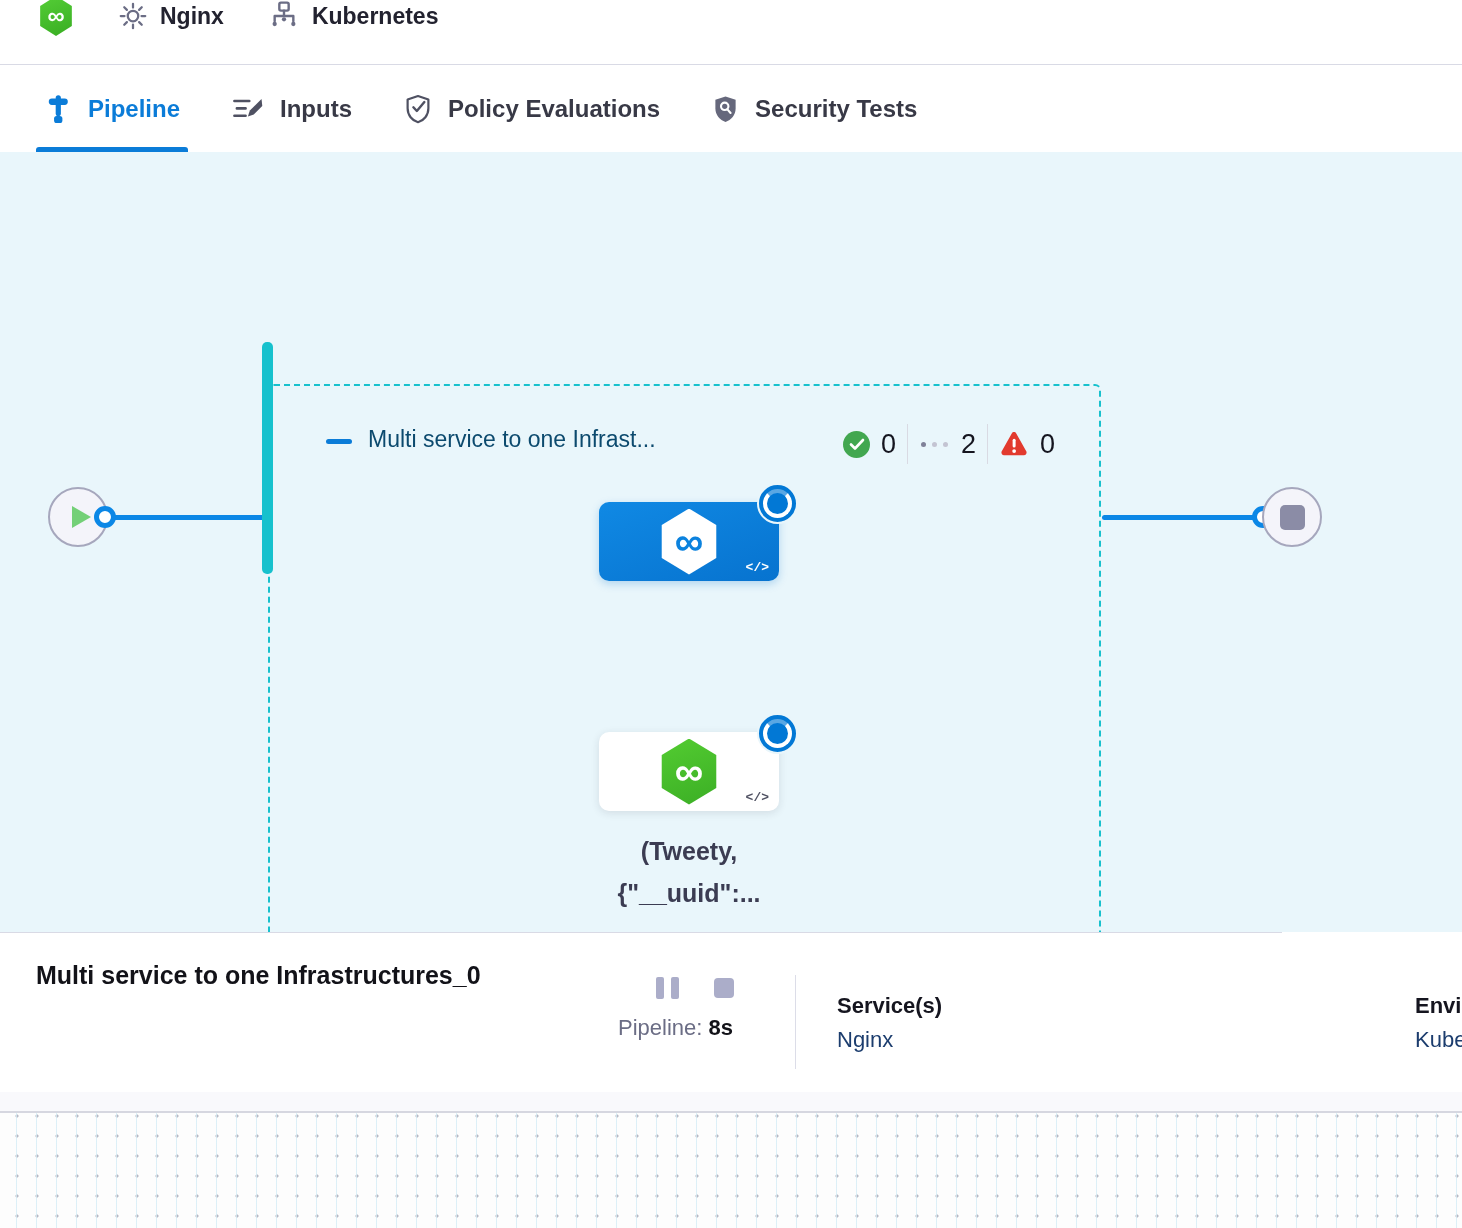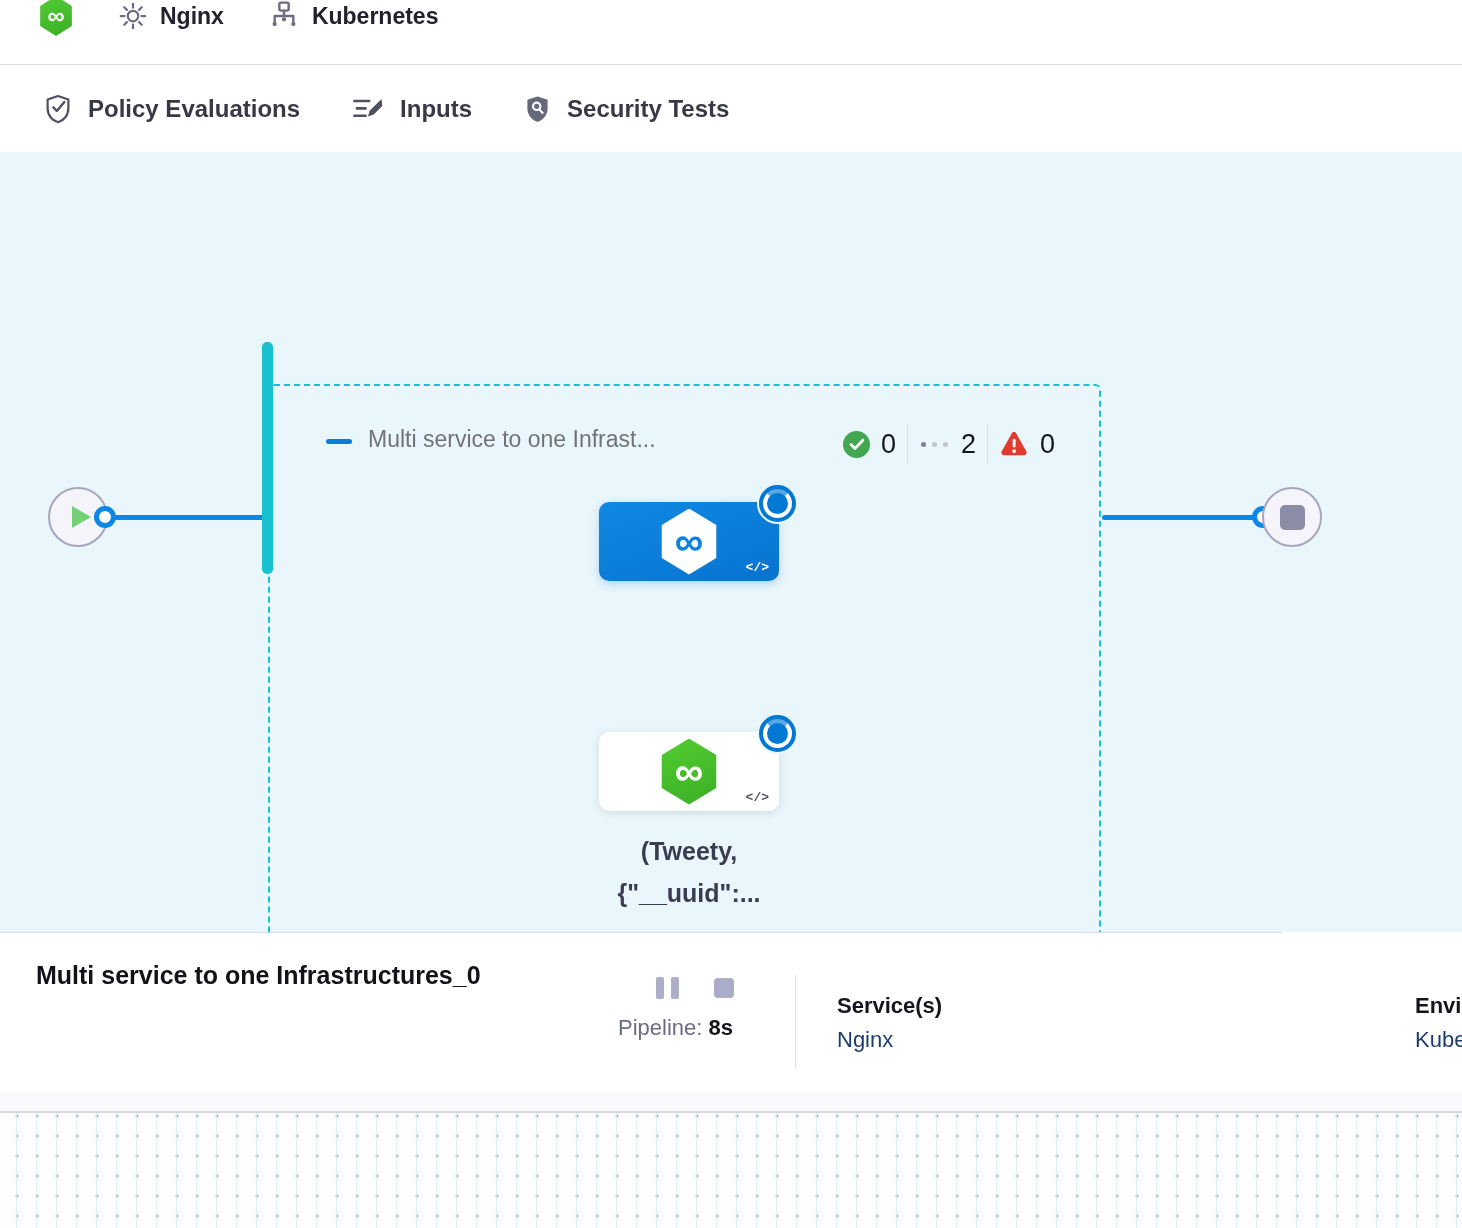--- a/index.html
+++ b/index.html
@@ -37,21 +37,21 @@
   .node-circle.end { left:1262px; }
   .play-tri { width:0; height:0; border-left:19px solid #74d077; border-top:11px solid transparent; border-bottom:11px solid transparent; margin-left:6px; }
   .stop-sq { width:25px; height:25px; border-radius:5px; background:#8b8ca6; }
 
   .stage-box { position:absolute; left:268px; top:232px; width:833px; height:620px; border:2px dashed #17c1cd; border-radius:6px; }
   .loop-bar { position:absolute; left:262px; top:190px; width:11px; height:232px; background:#17c1cd; border-radius:5px; }
   .stage-badge { position:absolute; left:263px; top:188px; height:45px; width:409px; background:#17c1cd; border-radius:8px; display:flex; align-items:center; gap:10px; padding:0 17px; }
   .stage-badge-label { color:#fff; font-size:21px; font-weight:600; letter-spacing:.2px; white-space:nowrap; }
 
   .collapse-dash { position:absolute; left:326px; top:287px; width:26px; height:5px; border-radius:3px; background:#0b7cd8; cursor:pointer; }
-  .stage-title { position:absolute; left:368px; top:274px; font-size:23px; color:#737373; white-space:nowrap; }
+  .stage-title { position:absolute; left:368px; top:274px; font-size:23px; color:#0c4a6e; white-space:nowrap; }
   .stage-status { position:absolute; left:843px; top:271px; height:42px; display:flex; align-items:center; gap:11px; }
   .count { font-size:27px; font-weight:500; color:#15151f; }
   .v-div { width:1px; height:40px; background:#d9dae3; }
   .ok-circle { width:27px; height:27px; border-radius:50%; background:#42a750; display:flex; align-items:center; justify-content:center; }
   .run-dots { display:flex; gap:6px; align-items:center; margin:0 2px; }
   .run-dots i { width:5px; height:5px; border-radius:50%; background:#c3c4d2; }
   .run-dots i:first-child { background:#7f8198; }
 
   .card { position:absolute; left:599px; width:180px; height:79px; border-radius:10px; display:flex; align-items:center; justify-content:center; cursor:pointer; }
   .card.blue { top:350px; background:linear-gradient(160deg,#1089e4 0%,#0773cf 100%); box-shadow:0 3px 8px rgba(7,115,207,.25); }
@@ -130,37 +130,47 @@
             <circle cx="19" cy="18" r="1.6" fill="#6b6d85" stroke="none"></circle>
             <circle cx="12" cy="14.5" r="1.6" fill="#6b6d85" stroke="none"></circle>
           </svg>
         </span>
         <span class="hdr-label">Kubernetes</span>
       </div>
     </div>
   </div>
 
   <div class="tabbar">
+    <div class="tab active">
+      <span>
+        <svg width="28" height="30" viewBox="0 0 24 26" fill="#0b7cd8">
+          <rect x="10" y="1" width="4.5" height="18" rx="2.2"></rect>
+          <rect x="4" y="4" width="16.5" height="5.5" rx="2.7"></rect>
+          <rect x="8.6" y="19" width="7.2" height="6.2" rx="2.2"></rect>
+        </svg>
+      </span>
+      <span class="tab-label">Pipeline</span>
+    </div>
+    <div class="tab">
+      <span>
+        <svg width="32" height="28" viewBox="0 0 26 22" fill="none" stroke="#4f5162" stroke-width="2.2" stroke-linecap="round">
+          <path d="M2 4.5h12M4 10.5h7M2 16.5h9"></path>
+          <path d="M24 2.8 14.5 12.3l-1.6 4.8 4.8-1.6 6.9-6.9z" fill="#4f5162" stroke="none"></path>
+        </svg>
+      </span>
+      <span class="tab-label">Inputs</span>
+    </div>
     <div class="tab">
       <span>
         <svg width="28" height="30" viewBox="0 0 24 26" fill="none" stroke="#4f5162" stroke-width="1.9" stroke-linecap="round" stroke-linejoin="round">
           <path d="M12 1.8 21 4.8v7.6c0 6-3.9 10.6-9 12.1-5.1-1.5-9-6.1-9-12.1V4.8z"></path>
           <path d="M8 11.5l3 3.2L17.5 7" stroke-width="2.1"></path>
         </svg>
       </span>
       <span class="tab-label">Policy Evaluations</span>
-    </div>
-    <div class="tab">
-      <span>
-        <svg width="32" height="28" viewBox="0 0 26 22" fill="none" stroke="#4f5162" stroke-width="2.2" stroke-linecap="round">
-          <path d="M2 4.5h12M4 10.5h7M2 16.5h9"></path>
-          <path d="M24 2.8 14.5 12.3l-1.6 4.8 4.8-1.6 6.9-6.9z" fill="#4f5162" stroke="none"></path>
-        </svg>
-      </span>
-      <span class="tab-label">Inputs</span>
     </div>
     <div class="tab">
       <span>
         <svg width="27" height="30" viewBox="0 0 24 26">
           <path d="M12 1.8 21 4.8v7.6c0 6-3.9 10.6-9 12.1-5.1-1.5-9-6.1-9-12.1V4.8z" fill="#66687c"></path>
           <circle cx="11.3" cy="10.6" r="3.3" fill="none" stroke="#fff" stroke-width="1.9"></circle>
           <path d="M13.7 13.3l2.8 3.2" stroke="#fff" stroke-width="1.9" stroke-linecap="round"></path>
         </svg>
       </span>
       <span class="tab-label">Security Tests</span>

